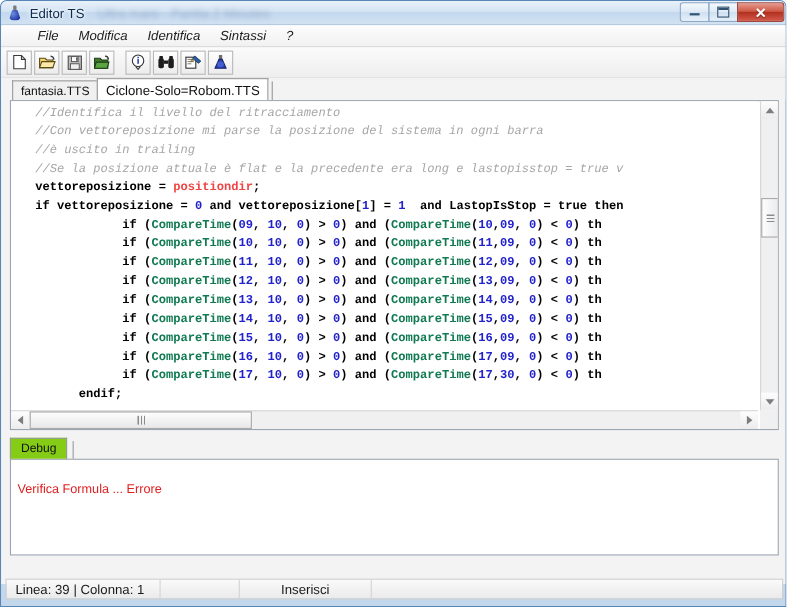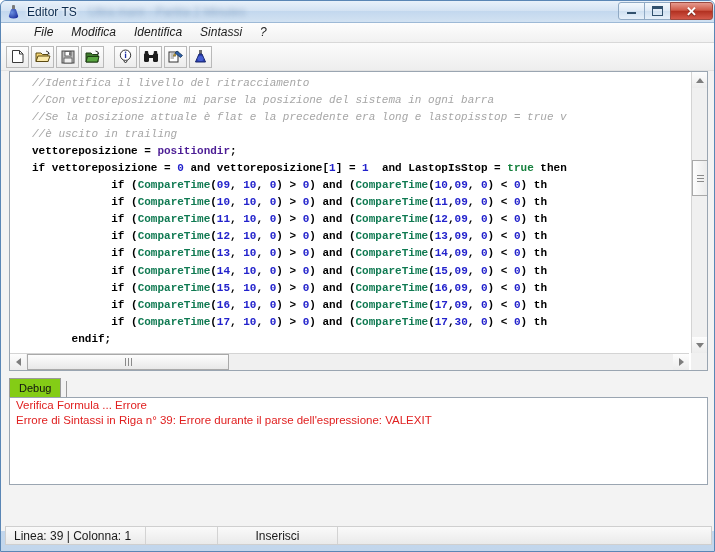--- a/index.html
+++ b/index.html
@@ -186,22 +186,22 @@
   .code-line {
     font-family: "Liberation Mono", monospace;
     font-size: 11px;
     line-height: 17.05px;
     white-space: pre;
     color: #000;
   }
   .cm { color: #a6a6a6; font-style: italic; }
   .fn { color: #107a52; font-weight: bold; }
   .num { color: #2222cc; font-weight: bold; }
-  .val { color: #15803d; font-weight: bold; margin-top: 42px; }
-  .id  { color: #4c1d95; font-weight: bold; }
+  .val { color: #000000; font-weight: bold; margin-top: 42px; }
+  .id  { color: #ef4444; font-weight: bold; }
   .plain { color: #000; font-weight: bold; }
 
   
   .vscroll {
     position: absolute; right: 0; top: 0;
     width: 16px; height: 281px;
     background: #f0f0f0;
     border-left: 1px solid #d4d4d4;
     box-sizing: border-box;
   }
@@ -267,21 +267,21 @@
     height: 19px; line-height: 14px;
     box-sizing: border-box;
     white-space: nowrap;
   }
   .dtab-bar { border-left: 1px solid #9a9a9a; height: 16px; margin-left: 5px; }
   .debugbody {
     height: 88px;
     background: #fff;
     border: 1px solid #9aa5b1;
     box-sizing: border-box;
-    padding: 0 6px;
+    padding: 20px 6px;
     overflow: hidden;
   }
   .errline {
     font-family: "Liberation Sans", sans-serif;
     font-size: 11.5px;
     color: #e02020;
     line-height: 15px;
     white-space: pre;
   }
 
@@ -417,27 +417,32 @@
         <span>
           <svg width="13" height="15" viewBox="0 0 13 15">
             <rect x="5" y="1" width="3" height="4" fill="#6e6e6e"></rect>
             <path d="M5 5 L1.5 13 H11.5 L8 5 Z" fill="#2a3fb0" stroke="#16246b" stroke-width="1"></path>
             <ellipse cx="6.5" cy="9.5" rx="3" ry="2.6" fill="#4a63d6" opacity="0.85"></ellipse>
           </svg>
         </span>
       </div>
     </div>
 
+    <div class="tabstrip">
+      <div class="tab">fantasia.TTS</div>
+      <div class="tab active">Ciclone-Solo=Robom.TTS</div>
+      <div class="tab-spacer"></div>
+    </div>
 
     <div class="editorpane">
       <div class="codearea" id="code-area">
           <div class="code-line"><span class="cm">//Identifica il livello del ritracciamento</span></div>
           <div class="code-line"><span class="cm">//Con vettoreposizione mi parse la posizione del sistema in ogni barra</span></div>
+          <div class="code-line"><span class="cm">//è uscito in trailing</span></div>
           <div class="code-line"><span class="cm">//Se la posizione attuale è flat e la precedente era long e lastopisstop = true v</span></div>
-          <div class="code-line"><span class="cm">//è uscito in trailing</span></div>
           <div class="code-line"><span class="plain">vettoreposizione = </span><span class="id">positiondir</span><span class="plain">;</span></div>
           <div class="code-line"><span class="plain">if vettoreposizione = </span><span class="num">0</span><span class="plain"> and vettoreposizione[</span><span class="num">1</span><span class="plain">] = </span><span class="num">1</span><span class="plain">  and LastopIsStop = </span><span class="val">true</span><span class="plain"> then</span></div>
           <div class="code-line"><span class="plain">            if (</span><span class="fn">CompareTime</span><span class="plain">(</span><span class="num">09</span><span class="plain">, </span><span class="num">10</span><span class="plain">, </span><span class="num">0</span><span class="plain">) &gt; </span><span class="num">0</span><span class="plain">) and (</span><span class="fn">CompareTime</span><span class="plain">(</span><span class="num">10</span><span class="plain">,</span><span class="num">09</span><span class="plain">, </span><span class="num">0</span><span class="plain">) &lt; </span><span class="num">0</span><span class="plain">) th</span></div>
           <div class="code-line"><span class="plain">            if (</span><span class="fn">CompareTime</span><span class="plain">(</span><span class="num">10</span><span class="plain">, </span><span class="num">10</span><span class="plain">, </span><span class="num">0</span><span class="plain">) &gt; </span><span class="num">0</span><span class="plain">) and (</span><span class="fn">CompareTime</span><span class="plain">(</span><span class="num">11</span><span class="plain">,</span><span class="num">09</span><span class="plain">, </span><span class="num">0</span><span class="plain">) &lt; </span><span class="num">0</span><span class="plain">) th</span></div>
           <div class="code-line"><span class="plain">            if (</span><span class="fn">CompareTime</span><span class="plain">(</span><span class="num">11</span><span class="plain">, </span><span class="num">10</span><span class="plain">, </span><span class="num">0</span><span class="plain">) &gt; </span><span class="num">0</span><span class="plain">) and (</span><span class="fn">CompareTime</span><span class="plain">(</span><span class="num">12</span><span class="plain">,</span><span class="num">09</span><span class="plain">, </span><span class="num">0</span><span class="plain">) &lt; </span><span class="num">0</span><span class="plain">) th</span></div>
           <div class="code-line"><span class="plain">            if (</span><span class="fn">CompareTime</span><span class="plain">(</span><span class="num">12</span><span class="plain">, </span><span class="num">10</span><span class="plain">, </span><span class="num">0</span><span class="plain">) &gt; </span><span class="num">0</span><span class="plain">) and (</span><span class="fn">CompareTime</span><span class="plain">(</span><span class="num">13</span><span class="plain">,</span><span class="num">09</span><span class="plain">, </span><span class="num">0</span><span class="plain">) &lt; </span><span class="num">0</span><span class="plain">) th</span></div>
           <div class="code-line"><span class="plain">            if (</span><span class="fn">CompareTime</span><span class="plain">(</span><span class="num">13</span><span class="plain">, </span><span class="num">10</span><span class="plain">, </span><span class="num">0</span><span class="plain">) &gt; </span><span class="num">0</span><span class="plain">) and (</span><span class="fn">CompareTime</span><span class="plain">(</span><span class="num">14</span><span class="plain">,</span><span class="num">09</span><span class="plain">, </span><span class="num">0</span><span class="plain">) &lt; </span><span class="num">0</span><span class="plain">) th</span></div>
           <div class="code-line"><span class="plain">            if (</span><span class="fn">CompareTime</span><span class="plain">(</span><span class="num">14</span><span class="plain">, </span><span class="num">10</span><span class="plain">, </span><span class="num">0</span><span class="plain">) &gt; </span><span class="num">0</span><span class="plain">) and (</span><span class="fn">CompareTime</span><span class="plain">(</span><span class="num">15</span><span class="plain">,</span><span class="num">09</span><span class="plain">, </span><span class="num">0</span><span class="plain">) &lt; </span><span class="num">0</span><span class="plain">) th</span></div>
           <div class="code-line"><span class="plain">            if (</span><span class="fn">CompareTime</span><span class="plain">(</span><span class="num">15</span><span class="plain">, </span><span class="num">10</span><span class="plain">, </span><span class="num">0</span><span class="plain">) &gt; </span><span class="num">0</span><span class="plain">) and (</span><span class="fn">CompareTime</span><span class="plain">(</span><span class="num">16</span><span class="plain">,</span><span class="num">09</span><span class="plain">, </span><span class="num">0</span><span class="plain">) &lt; </span><span class="num">0</span><span class="plain">) th</span></div>
           <div class="code-line"><span class="plain">            if (</span><span class="fn">CompareTime</span><span class="plain">(</span><span class="num">16</span><span class="plain">, </span><span class="num">10</span><span class="plain">, </span><span class="num">0</span><span class="plain">) &gt; </span><span class="num">0</span><span class="plain">) and (</span><span class="fn">CompareTime</span><span class="plain">(</span><span class="num">17</span><span class="plain">,</span><span class="num">09</span><span class="plain">, </span><span class="num">0</span><span class="plain">) &lt; </span><span class="num">0</span><span class="plain">) th</span></div>
@@ -471,21 +476,20 @@
       <div class="corner-box"></div>
     </div>
 
     <div class="debugwrap">
       <div class="debugtabs">
         <div class="dtab">Debug</div>
         <div class="dtab-bar"></div>
       </div>
       <div class="debugbody">
         <div class="errline">Verifica Formula ... Errore</div>
-        <div class="errline">Errore di Sintassi in Riga n° 39: Errore durante il parse dell'espressione: VALEXIT</div>
       </div>
     </div>
 
   </div>
 
   <div class="statusbar">
     <div class="scell c1">Linea: 39 | Colonna:  1</div>
     <div class="scell c2"></div>
     <div class="scell c3">Inserisci</div>
     <div class="scell c4"></div>

